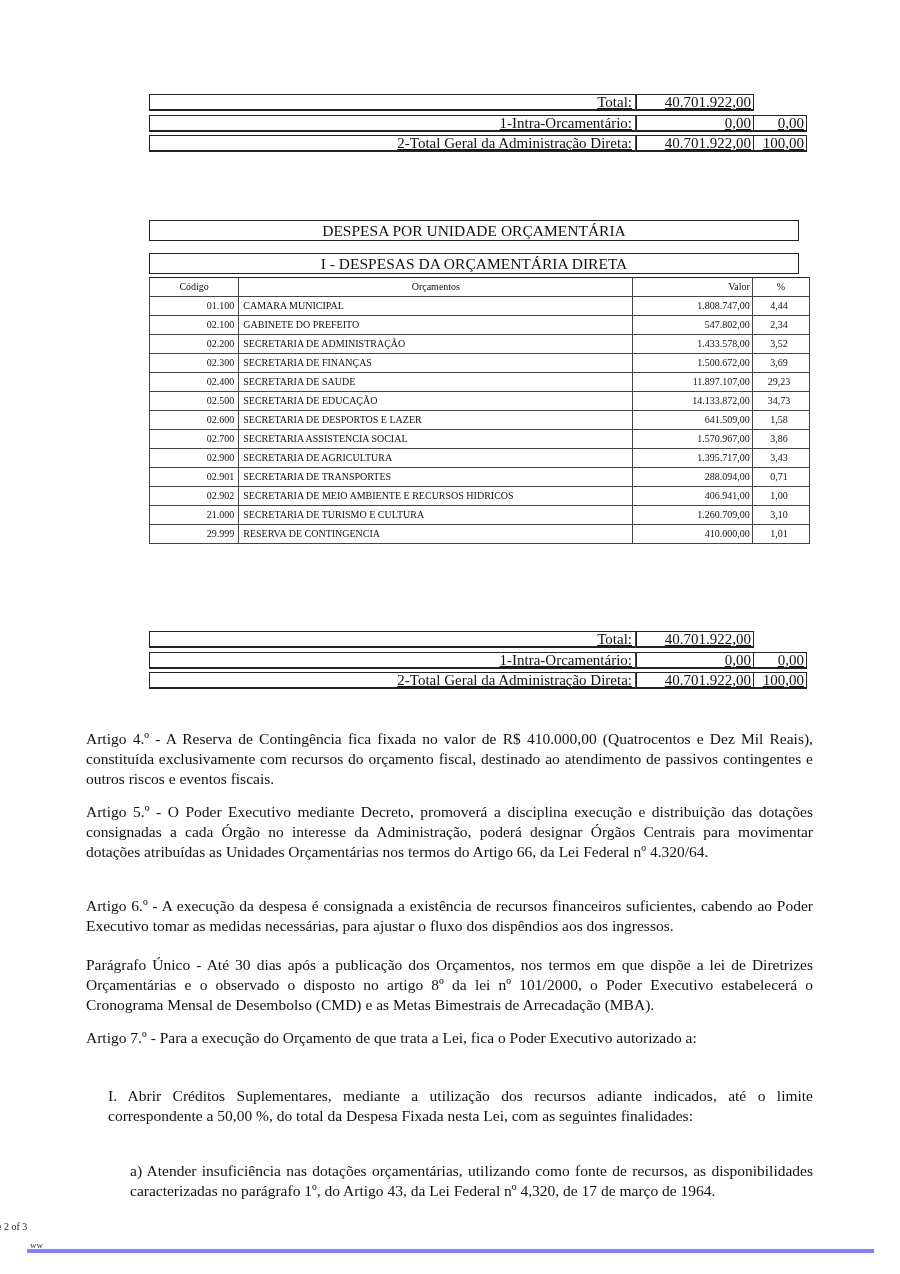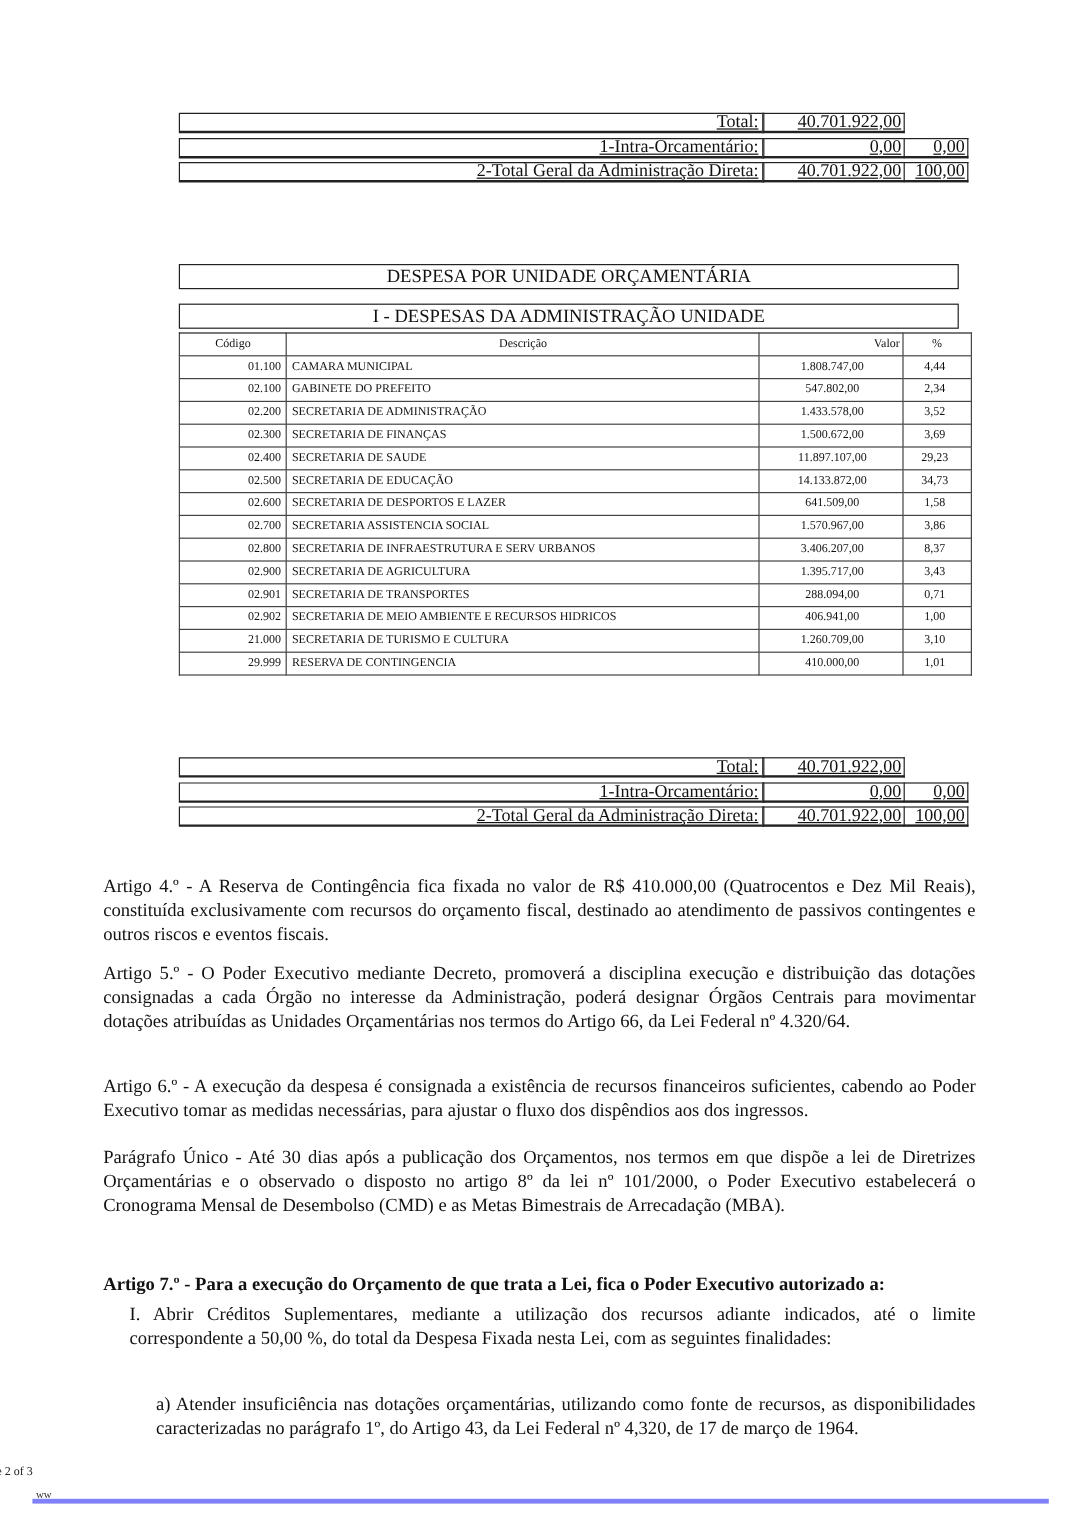--- a/index.html
+++ b/index.html
@@ -21,21 +21,21 @@
   .hbox { position:absolute; left:149px; width:648px; height:19px; border:1.5px solid #222;
           text-align:center; font-size:15.5px; line-height:19px; }
 
   table.main { position:absolute; left:149px; top:277px; border-collapse:collapse;
                font-size:10px; width:661px; }
   table.main td, table.main th { border:1px solid #444; padding:0 4px; line-height:18px; height:18px;
                                  font-weight:normal; vertical-align:top; }
   table.main th { text-align:center; border-top:1.5px solid #222; }
   table.main td.code { text-align:right; width:80px; }
   table.main td.desc { text-align:justify; text-align-last:left; width:384px; }
-  table.main td.valor { text-align:center; width:112px; padding-right:2px; }
+  table.main td.valor { text-align:right; width:112px; padding-right:2px; }
   table.main td.pct { text-align:center; width:44px; padding-right:8px; }
   table.main th.valor { text-align:right; padding-right:2px; }
 
   .para { position:absolute; left:86px; width:727px; font-size:15.5px; line-height:20px;
           text-align:justify; }
   .para.indent1 { left:108px; width:705px; }
   .para.indent2 { left:130px; width:683px; }
 
   .footer-page { position:absolute; left:-8px; top:1221px; font-size:10px; color:#222; }
   .footer-ww { position:absolute; left:30px; top:1240px; font-size:9px; color:#333; }
@@ -55,27 +55,27 @@
     <div class="pct"><span>0,00</span></div>
   </div>
   <div class="sumrow" style="top:135px;">
     <div class="lbl"><span>2-Total Geral da Administração Direta:</span></div>
     <div class="val"><span>40.701.922,00</span></div>
     <div class="pct"><span>100,00</span></div>
   </div>
 </div>
 
 <div class="hbox" style="top:220px;">DESPESA POR UNIDADE ORÇAMENTÁRIA</div>
-<div class="hbox" style="top:253px;">I - DESPESAS DA ADMINISTRAÇÃO UNIDADE</div>
+<div class="hbox" style="top:253px;">I - DESPESAS DA ORÇAMENTÁRIA DIRETA</div>
 
 <table class="main">
   <thead>
     <tr>
       <th>Código</th>
-      <th>Descrição</th>
+      <th>Orçamentos</th>
       <th class="valor">Valor</th>
       <th>%</th>
     </tr>
   </thead>
   <tbody id="tbody">
       <tr>
         <td class="code">01.100</td>
         <td class="desc">CAMARA MUNICIPAL</td>
         <td class="valor">1.808.747,00</td>
         <td class="pct">4,44</td>
@@ -114,26 +114,20 @@
         <td class="code">02.600</td>
         <td class="desc">SECRETARIA DE DESPORTOS E LAZER</td>
         <td class="valor">641.509,00</td>
         <td class="pct">1,58</td>
       </tr>
       <tr>
         <td class="code">02.700</td>
         <td class="desc">SECRETARIA ASSISTENCIA SOCIAL</td>
         <td class="valor">1.570.967,00</td>
         <td class="pct">3,86</td>
-      </tr>
-      <tr>
-        <td class="code">02.800</td>
-        <td class="desc">SECRETARIA DE INFRAESTRUTURA E SERV URBANOS</td>
-        <td class="valor">3.406.207,00</td>
-        <td class="pct">8,37</td>
       </tr>
       <tr>
         <td class="code">02.900</td>
         <td class="desc">SECRETARIA DE AGRICULTURA</td>
         <td class="valor">1.395.717,00</td>
         <td class="pct">3,43</td>
       </tr>
       <tr>
         <td class="code">02.901</td>
         <td class="desc">SECRETARIA DE TRANSPORTES</td>
@@ -175,19 +169,19 @@
     <div class="lbl"><span>2-Total Geral da Administração Direta:</span></div>
     <div class="val"><span>40.701.922,00</span></div>
     <div class="pct"><span>100,00</span></div>
   </div>
 </div>
 
 <div class="para" style="top:729px;">Artigo 4.º - A Reserva de Contingência fica fixada no valor de R$ 410.000,00 (Quatrocentos e Dez Mil Reais), constituída exclusivamente com recursos do orçamento fiscal, destinado ao atendimento de passivos contingentes e outros riscos e eventos fiscais.</div>
 <div class="para" style="top:802px;">Artigo 5.º - O Poder Executivo mediante Decreto, promoverá a disciplina execução e distribuição das dotações consignadas a cada Órgão no interesse da Administração, poderá designar Órgãos Centrais para movimentar dotações atribuídas as Unidades Orçamentárias nos termos do Artigo 66, da Lei Federal nº 4.320/64.</div>
 <div class="para" style="top:896px;">Artigo 6.º - A execução da despesa é consignada a existência de recursos financeiros suficientes, cabendo ao Poder Executivo tomar as medidas necessárias, para ajustar o fluxo dos dispêndios aos dos ingressos.</div>
 <div class="para" style="top:955px;">Parágrafo Único - Até 30 dias após a publicação dos Orçamentos, nos termos em que dispõe a lei de Diretrizes Orçamentárias e o observado o disposto no artigo 8º da lei nº 101/2000, o Poder Executivo estabelecerá o Cronograma Mensal de Desembolso (CMD) e as Metas Bimestrais de Arrecadação (MBA).</div>
-<div class="para" style="top:1061px;font-weight:bold;">Artigo 7.º - Para a execução do Orçamento de que trata a Lei, fica o Poder Executivo autorizado  a:</div>
+<div class="para" style="top:1028px;">Artigo 7.º - Para a execução do Orçamento de que trata a Lei, fica o Poder Executivo autorizado  a:</div>
 <div class="para indent1" style="top:1086px;">I. Abrir Créditos Suplementares, mediante a utilização dos recursos adiante indicados, até o limite correspondente a 50,00 %, do total da Despesa Fixada nesta Lei, com as seguintes finalidades:</div>
 <div class="para indent2" style="top:1161px;">a) Atender insuficiência nas dotações orçamentárias, utilizando como fonte de recursos, as disponibilidades caracterizadas no parágrafo 1º, do Artigo 43, da Lei Federal nº 4,320, de 17 de março de 1964.</div>
 
 <div class="footer-page">ge 2 of 3</div>
 <div class="footer-ww">ww</div>
 <div class="footer-line" style="background: rgb(128, 128, 248);"></div>
 
 </body></html>

